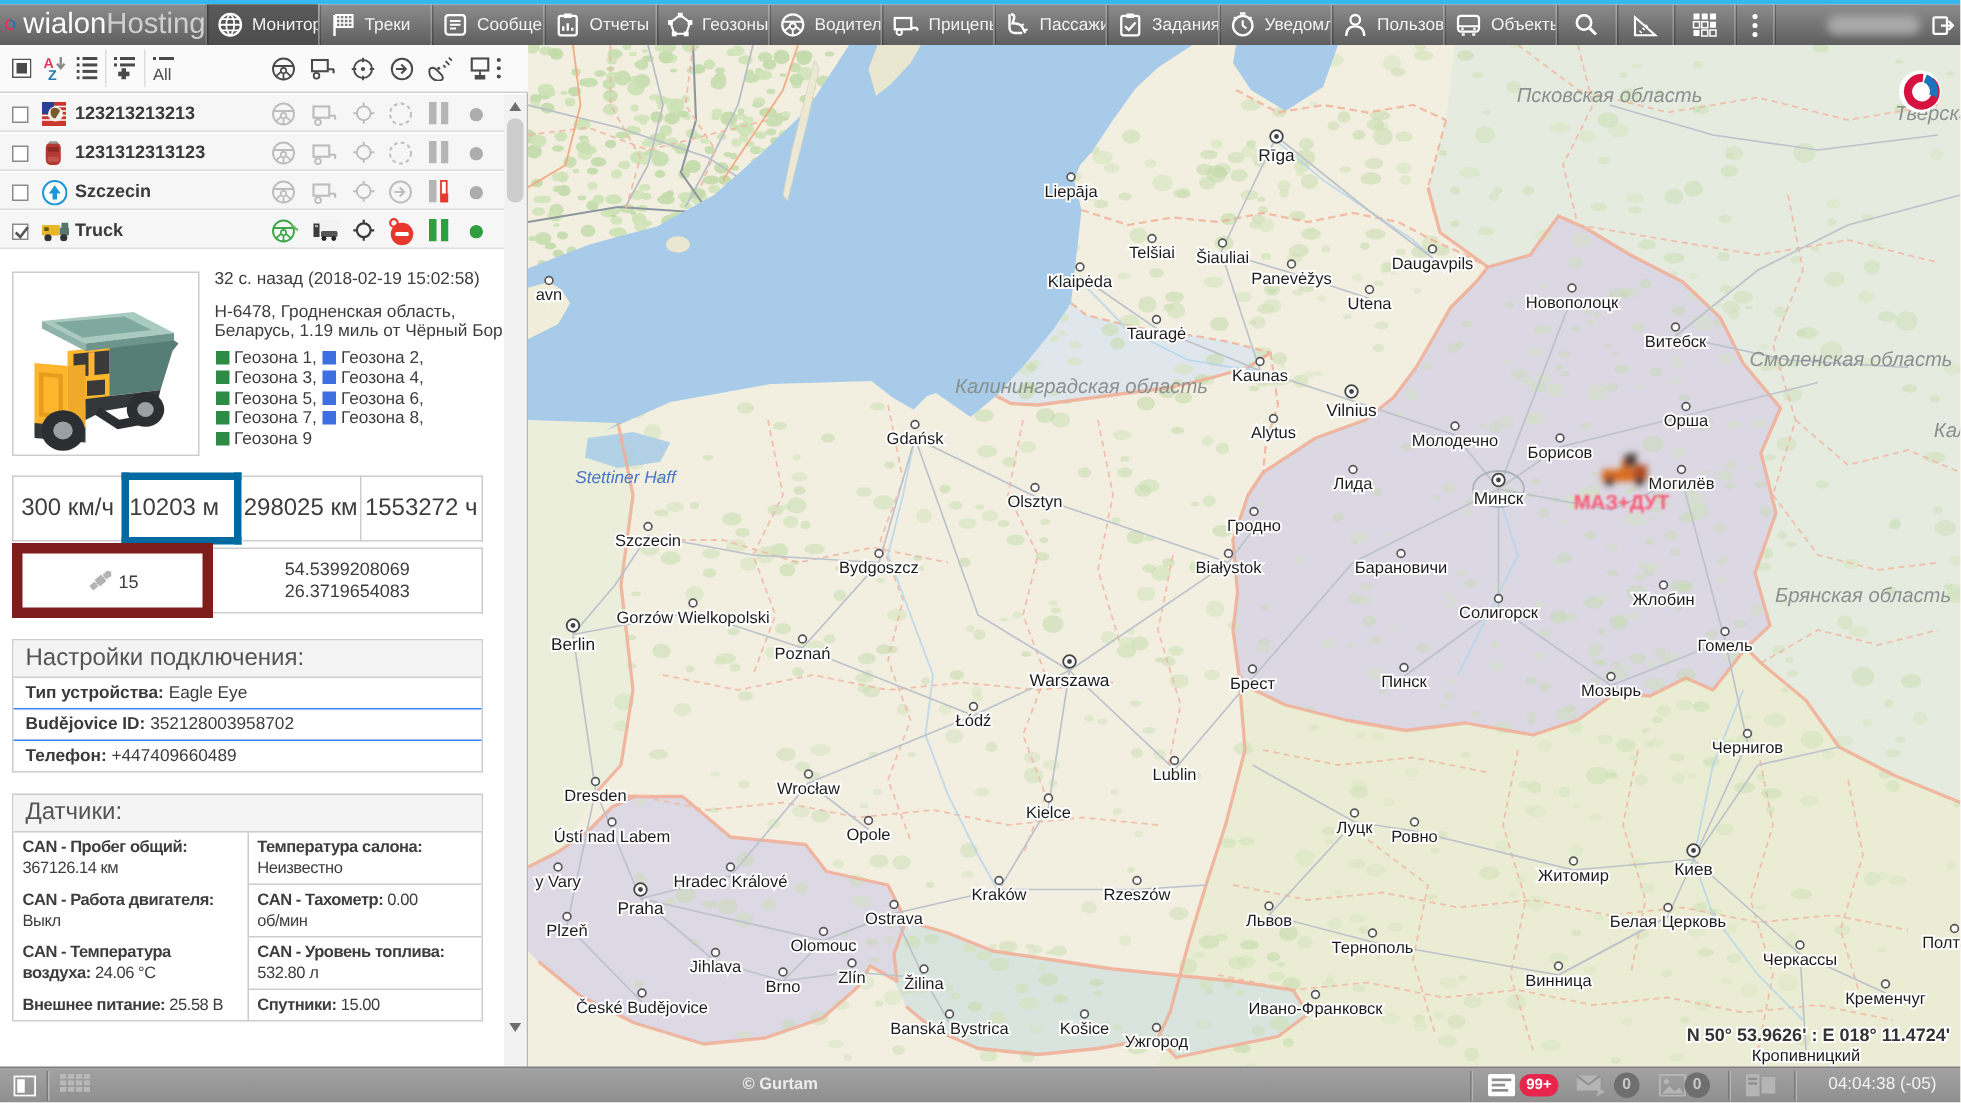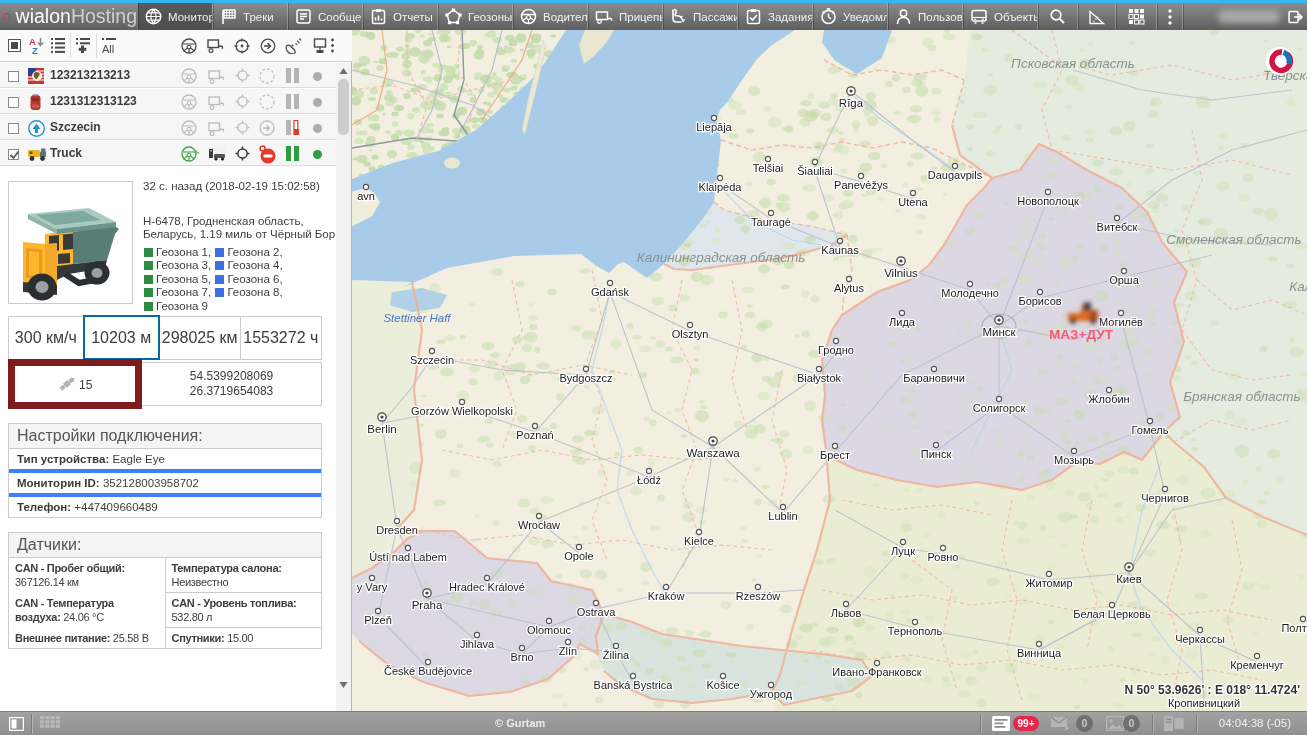--- a/index.html
+++ b/index.html
@@ -16,21 +16,21 @@
 .mitem.active{background:linear-gradient(#5a5a5a,#4d4d4d);}
 .hicon{position:relative;display:flex;align-items:center;justify-content:center;border-left:1px solid rgba(255,255,255,0.25);box-shadow:inset 1px 0 0 rgba(0,0,0,0.25);}
 #userpill{flex:1;display:flex;align-items:center;justify-content:flex-end;border-left:1px solid rgba(255,255,255,0.25);box-shadow:inset 1px 0 0 rgba(0,0,0,0.25);padding-right:4px;}
 #userblur{width:62px;height:13px;background:#a9a9a9;border-radius:6px;filter:blur(3px);margin-right:8px;}
 
 #sidebar{position:absolute;left:0;top:30px;width:352px;height:681px;background:#fff;border-right:1px solid #b5b5b5;}
 #stoolbar{position:absolute;left:0;top:0;width:352px;height:32px;background:#fafafa;border-bottom:1px solid #cfcfcf;}
 #infowrap{position:absolute;left:0;top:137px;width:337px;}
 .secbox{border:1px solid #ccc;margin:14px 15px 0 8px;background:#fff;}
 .sechead{background:#f4f4f4;border-bottom:1px solid #ccc;font-size:16px;color:#555;padding:3px 8px;}
-.krow{border-bottom:4px solid #3b82f6;padding:3px 8px;font-size:11.5px;color:#3d3d3d;line-height:14px;}
+.krow{border-bottom:1px solid #3b82f6;padding:3px 8px;font-size:11.5px;color:#3d3d3d;line-height:14px;}
 .krow:last-child{border-bottom:none;}
 .krow b{color:#3a3a3a;}
 #scrollbar{position:absolute;right:0;top:33px;width:15px;height:648px;background:#f2f2f2;}
 .gz{display:inline-block;width:9px;height:9px;margin:0 3px 0 1px;vertical-align:-1px;}
 .gz.g{background:#2e8b44;}
 .gz.b{background:#3d6fe0;}
 #senstable{border-collapse:collapse;width:100%;font-size:11px;color:#3d3d3d;table-layout:fixed;letter-spacing:-0.3px;}
 #senstable td{border-top:1px solid #ccc;padding:3px 6px;line-height:14px;vertical-align:top;}
 #senstable td:first-child{border-right:1px solid #ccc;border-top:none;}
 #senstable tr td{border-top:1px solid #ccc;}
@@ -1941,30 +1941,30 @@
               <ellipse cx="33" cy="105" rx="14.5" ry="13.5" fill="#2c2f31"></ellipse>
               <ellipse cx="33" cy="105" rx="6.5" ry="6" fill="#9aa0a3"></ellipse>
               <ellipse cx="88" cy="91" rx="12.5" ry="11.5" fill="#2c2f31"></ellipse>
               <ellipse cx="88" cy="91" rx="5.5" ry="5" fill="#9aa0a3"></ellipse>
               <path d="M56 92 l14 9 16 -3" stroke="#2c2f31" stroke-width="6" fill="none"></path>
             </g>
           </svg>
         </div>
         <div style="position:absolute;left:143px;top:13px;font-size:11.5px;color:#3d3d3d;line-height:13.5px;width:200px;">
           <div>32 с. назад (2018-02-19 15:02:58)</div>
-          <div style="margin-top:21px">Н-6478, Гродненская область,<br>Беларусь, 1.19 миль от Чёрный Бор</div>
+          <div style="margin-top:8px">Н-6478, Гродненская область,<br>Беларусь, 1.19 миль от Чёрный Бор</div>
           <div style="margin-top:4px"><span class="gz g"></span>Геозона 1, <span class="gz b"></span>Геозона 2,<br><span class="gz g"></span>Геозона 3, <span class="gz b"></span>Геозона 4,<br><span class="gz g"></span>Геозона 5, <span class="gz b"></span>Геозона 6,<br><span class="gz g"></span>Геозона 7, <span class="gz b"></span>Геозона 8,<br><span class="gz g"></span>Геозона 9</div>
         </div>
       </div>
       <div style="margin:5px 0 0 8px;width:314px;">
         <table style="border-collapse:collapse;width:100%;font-size:16px;color:#3d3d3d;">
           <tbody>
               <tr>
             <td style="border:1px solid #ccc;width:24%;text-align:center;height:43px;">300 км/ч</td>
-            <td style="border:2px solid #0369a1;width:24%;text-align:center;">10203 м</td>
+            <td style="border:5px solid #0369a1;width:24%;text-align:left;">10203 м</td>
             <td style="border:1px solid #ccc;width:26%;text-align:center;">298025 км</td>
             <td style="border:1px solid #ccc;width:26%;text-align:center;">1553272 ч</td>
           </tr>
         </tbody>
           </table>
         <table style="border-collapse:collapse;width:100%;font-size:12px;color:#3d3d3d;margin-top:-1px;">
           <tbody>
               <tr>
             <td style="border:7px solid #7f1d1d;width:41%;text-align:center;height:43px;">
               <svg width="18" height="16" viewBox="0 0 18 16" style="vertical-align:-3px">
@@ -1978,30 +1978,34 @@
                     <path d="M12.5 2.5 h3 v3" stroke="#b3b3b3" fill="none" stroke-width="1.2"></path>
                   </svg> 15</td>
             <td style="border:1px solid #ccc;text-align:center;line-height:15px;">54.5399208069<br>26.3719654083</td>
           </tr>
         </tbody>
           </table>
       </div>
       <div class="secbox">
         <div class="sechead">Настройки подключения:</div>
         <div class="krow"><b>Тип устройства:</b> Eagle Eye</div>
-        <div class="krow"><b>Мониторин ID:</b> 352128003958702</div>
+        <div class="krow"><b>Budějovice ID:</b> 352128003958702</div>
         <div class="krow"><b>Телефон:</b> +447409660489</div>
       </div>
       <div class="secbox">
         <div class="sechead">Датчики:</div>
         <table id="senstable">
           <tbody>
               <tr>
                 <td><b>CAN - Пробег общий:</b> 367126.14 км</td>
                 <td><b>Температура салона:</b> Неизвестно</td>
+              </tr>
+          <tr>
+                <td><b>CAN - Работа двигателя:</b> Выкл</td>
+                <td><b>CAN - Тахометр:</b> 0.00<br>об/мин</td>
               </tr>
           <tr>
                 <td><b>CAN - Температура воздуха:</b> 24.06 °C</td>
                 <td><b>CAN - Уровень топлива:</b> 532.80 л</td>
               </tr>
           <tr>
                 <td><b>Внешнее питание:</b> 25.58 В</td>
                 <td><b>Спутники:</b> 15.00</td>
               </tr>
         </tbody>

